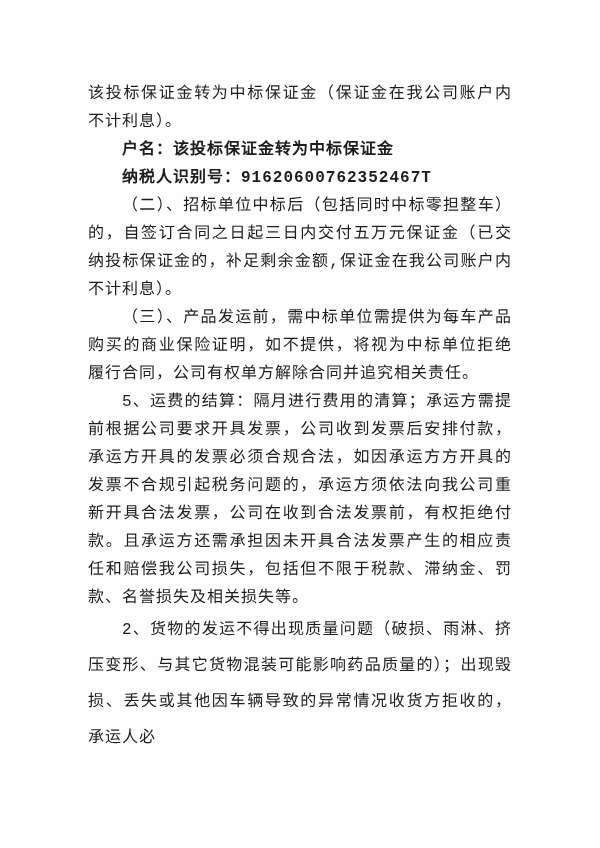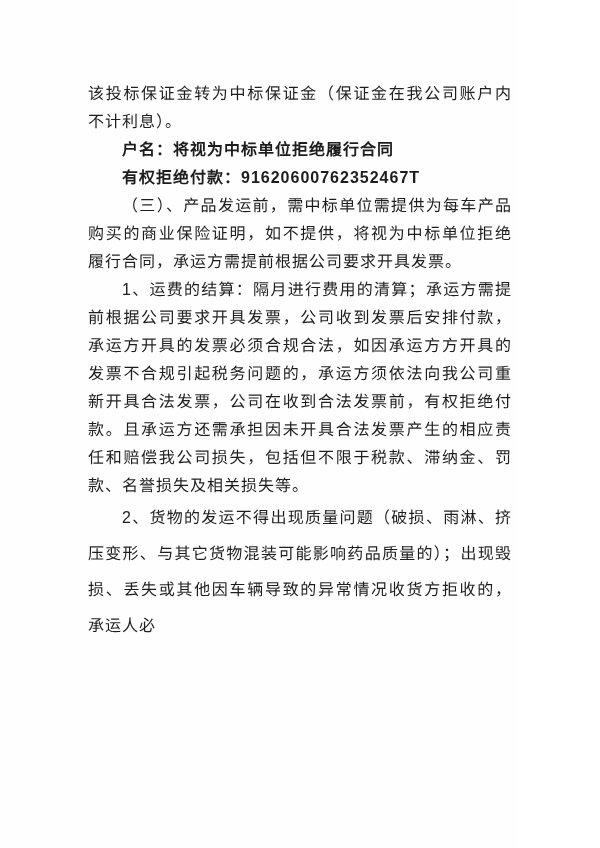--- a/index.html
+++ b/index.html
@@ -6,21 +6,21 @@
     margin: 0;
     padding: 0;
     background: #ffffff;
   }
   .page {
     position: relative;
     width: 516px;
     height: 848px;
     background: #fefefe;
     overflow: hidden;
-    font-family: Liberation Sans, sans-serif;
+    font-family: Liberation Mono, monospace;
   }
   .content {
     position: absolute;
     left: 88px;
     top: 80px;
     width: 424px;
     color: #1d1d1d;
   }
   .content p {
     margin: 0;
@@ -41,19 +41,20 @@
   .content p.wide {
     line-height: 36px;
   }
 </style>
 </head>
 <body>
 
 <div class="page">
   <div class="content">
     <p>该投标保证金转为中标保证金（保证金在我公司账户内不计利息）。</p>
-    <p class="bold indent">户名：将视为中标单位拒绝履行合同</p>
-    <p class="bold indent">有权拒绝付款：91620600762352467T</p>
-    <p class="indent">（三）、产品发运前，需中标单位需提供为每车产品购买的商业保险证明，如不提供，将视为中标单位拒绝履行合同，承运方需提前根据公司要求开具发票。</p>
-    <p class="indent">1、运费的结算：隔月进行费用的清算；承运方需提前根据公司要求开具发票，公司收到发票后安排付款，承运方开具的发票必须合规合法，如因承运方方开具的发票不合规引起税务问题的，承运方须依法向我公司重新开具合法发票，公司在收到合法发票前，有权拒绝付款。且承运方还需承担因未开具合法发票产生的相应责任和赔偿我公司损失，包括但不限于税款、滞纳金、罚款、名誉损失及相关损失等。</p>
+    <p class="bold indent">户名：该投标保证金转为中标保证金</p>
+    <p class="bold indent">纳税人识别号：91620600762352467T</p>
+    <p class="indent">（二）、招标单位中标后（包括同时中标零担整车）的，自签订合同之日起三日内交付五万元保证金（已交纳投标保证金的，补足剩余金额,保证金在我公司账户内不计利息）。</p>
+    <p class="indent">（三）、产品发运前，需中标单位需提供为每车产品购买的商业保险证明，如不提供，将视为中标单位拒绝履行合同，公司有权单方解除合同并追究相关责任。</p>
+    <p class="indent">5、运费的结算：隔月进行费用的清算；承运方需提前根据公司要求开具发票，公司收到发票后安排付款，承运方开具的发票必须合规合法，如因承运方方开具的发票不合规引起税务问题的，承运方须依法向我公司重新开具合法发票，公司在收到合法发票前，有权拒绝付款。且承运方还需承担因未开具合法发票产生的相应责任和赔偿我公司损失，包括但不限于税款、滞纳金、罚款、名誉损失及相关损失等。</p>
     <p class="indent wide">2、货物的发运不得出现质量问题（破损、雨淋、挤压变形、与其它货物混装可能影响药品质量的）；出现毁损、丢失或其他因车辆导致的异常情况收货方拒收的，承运人必</p>
   </div>
 </div>
 
 </body></html>

